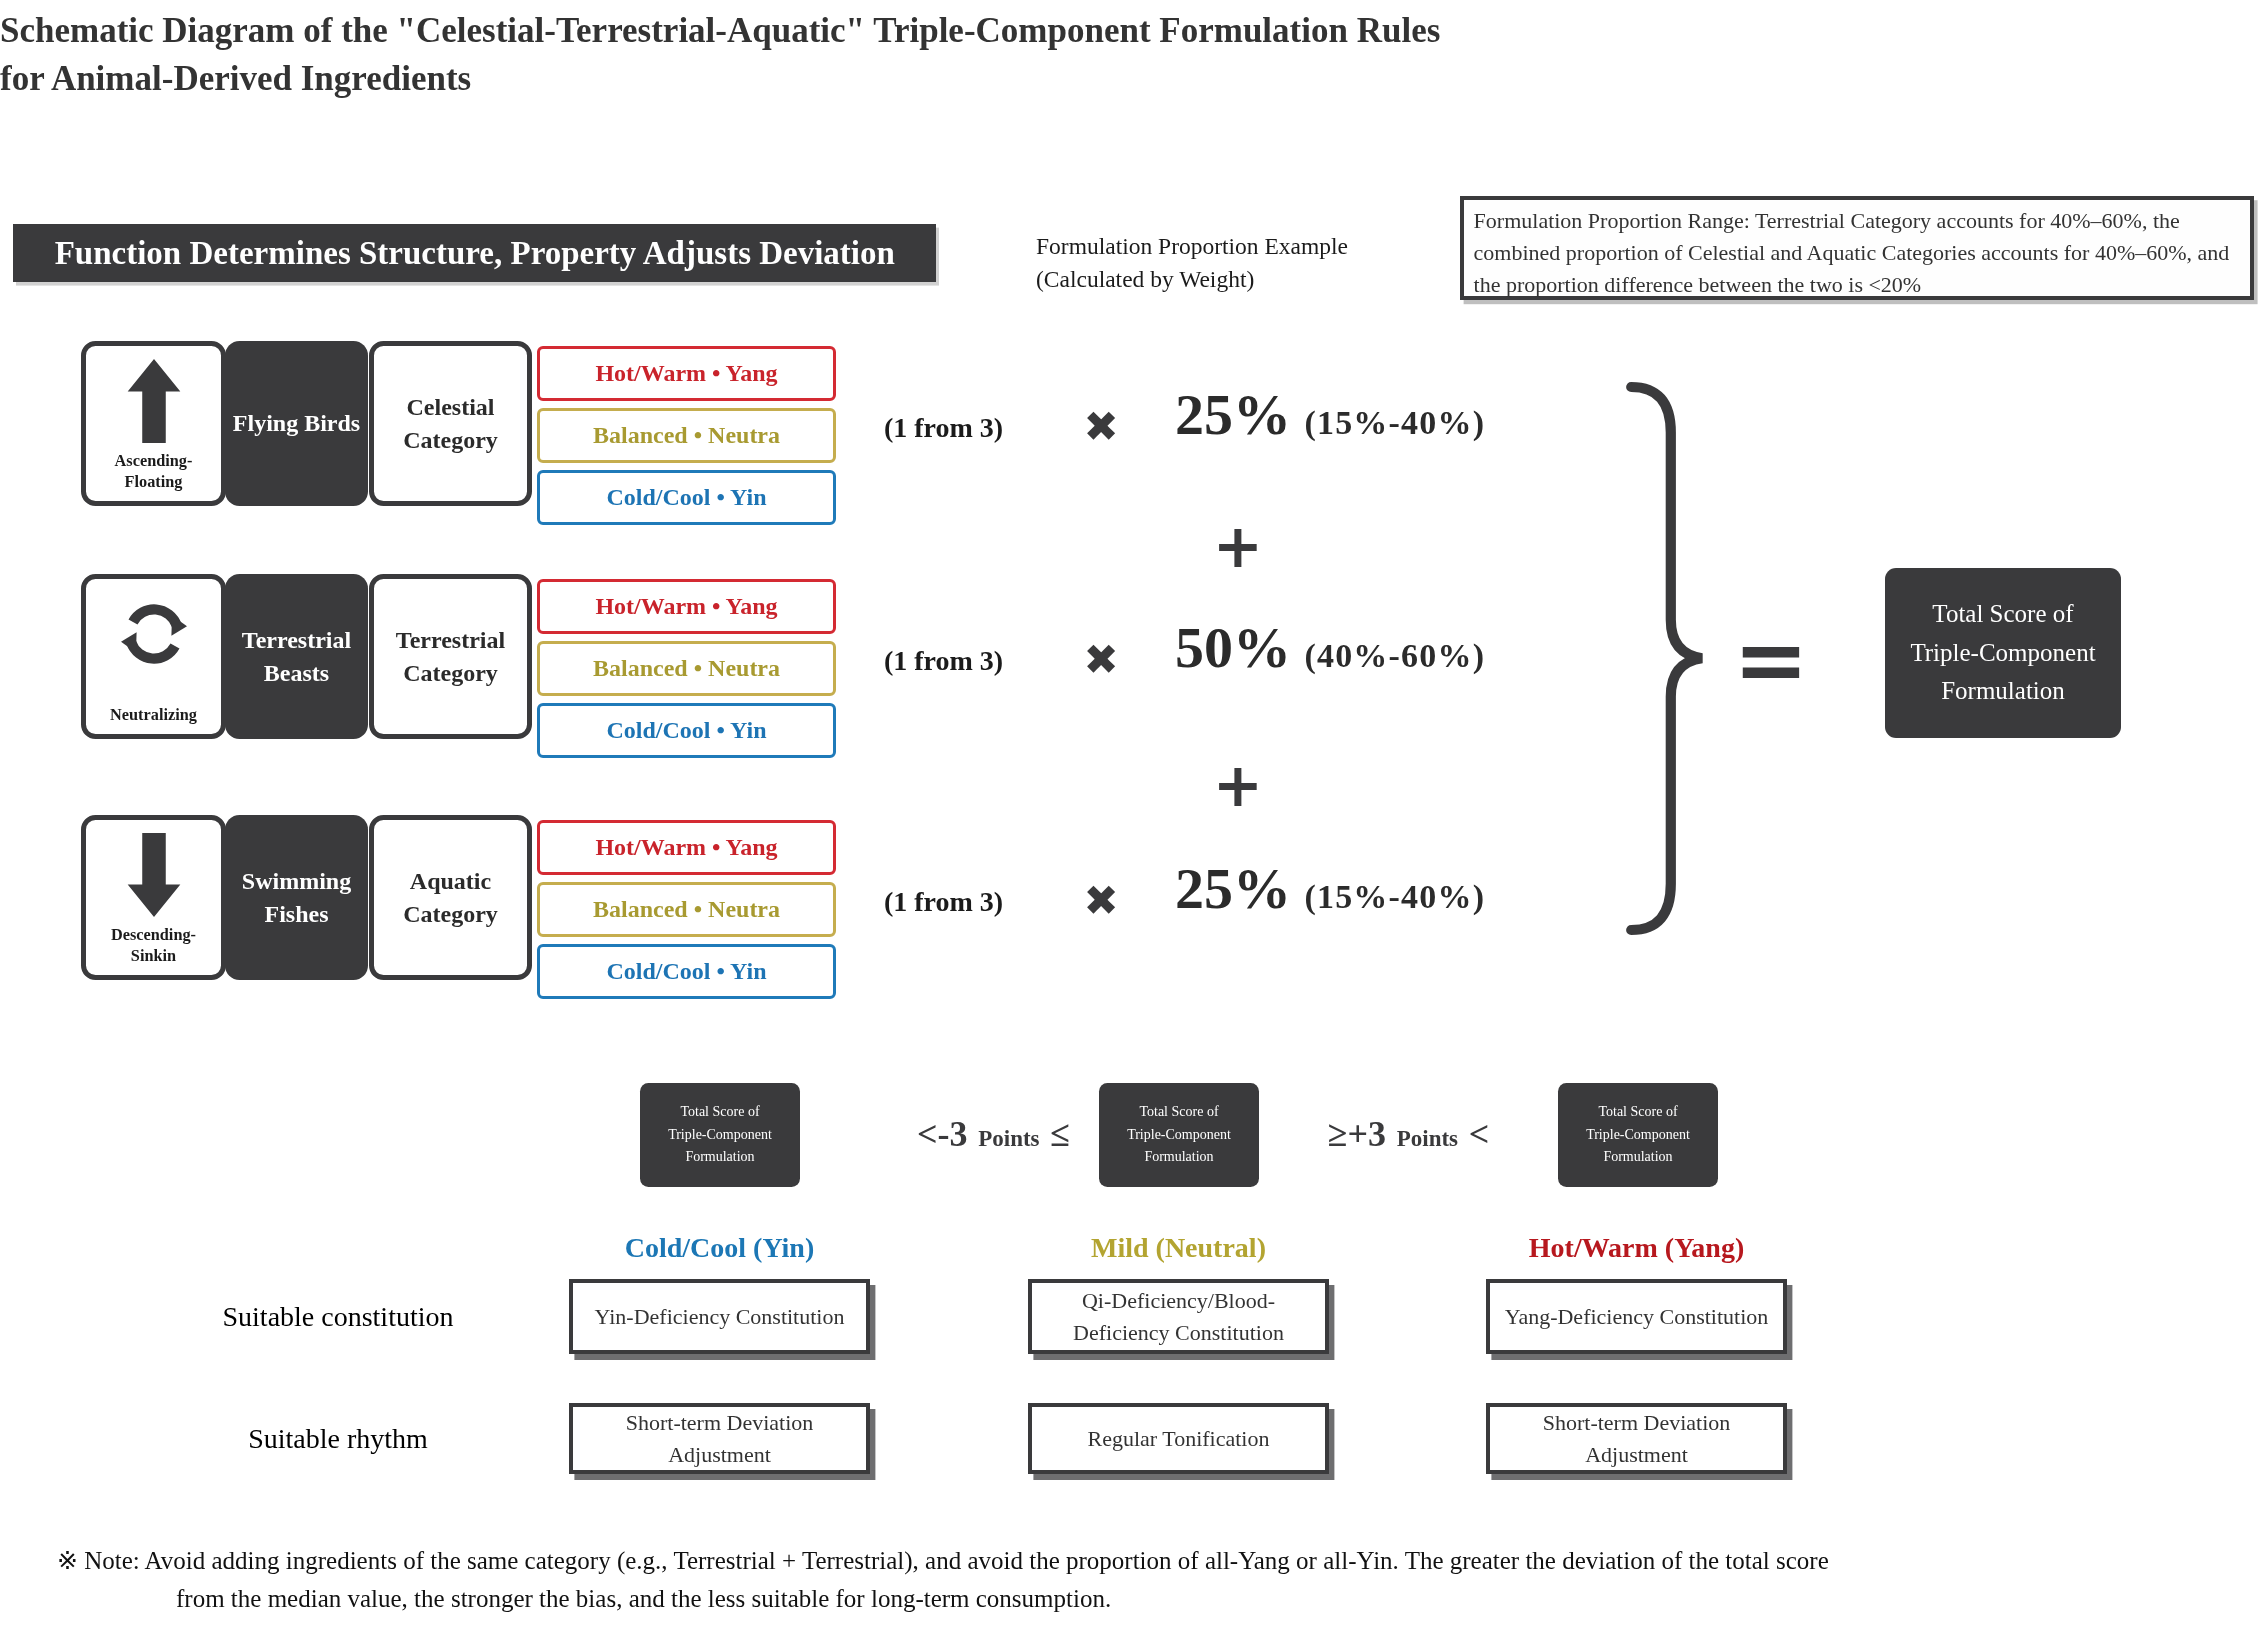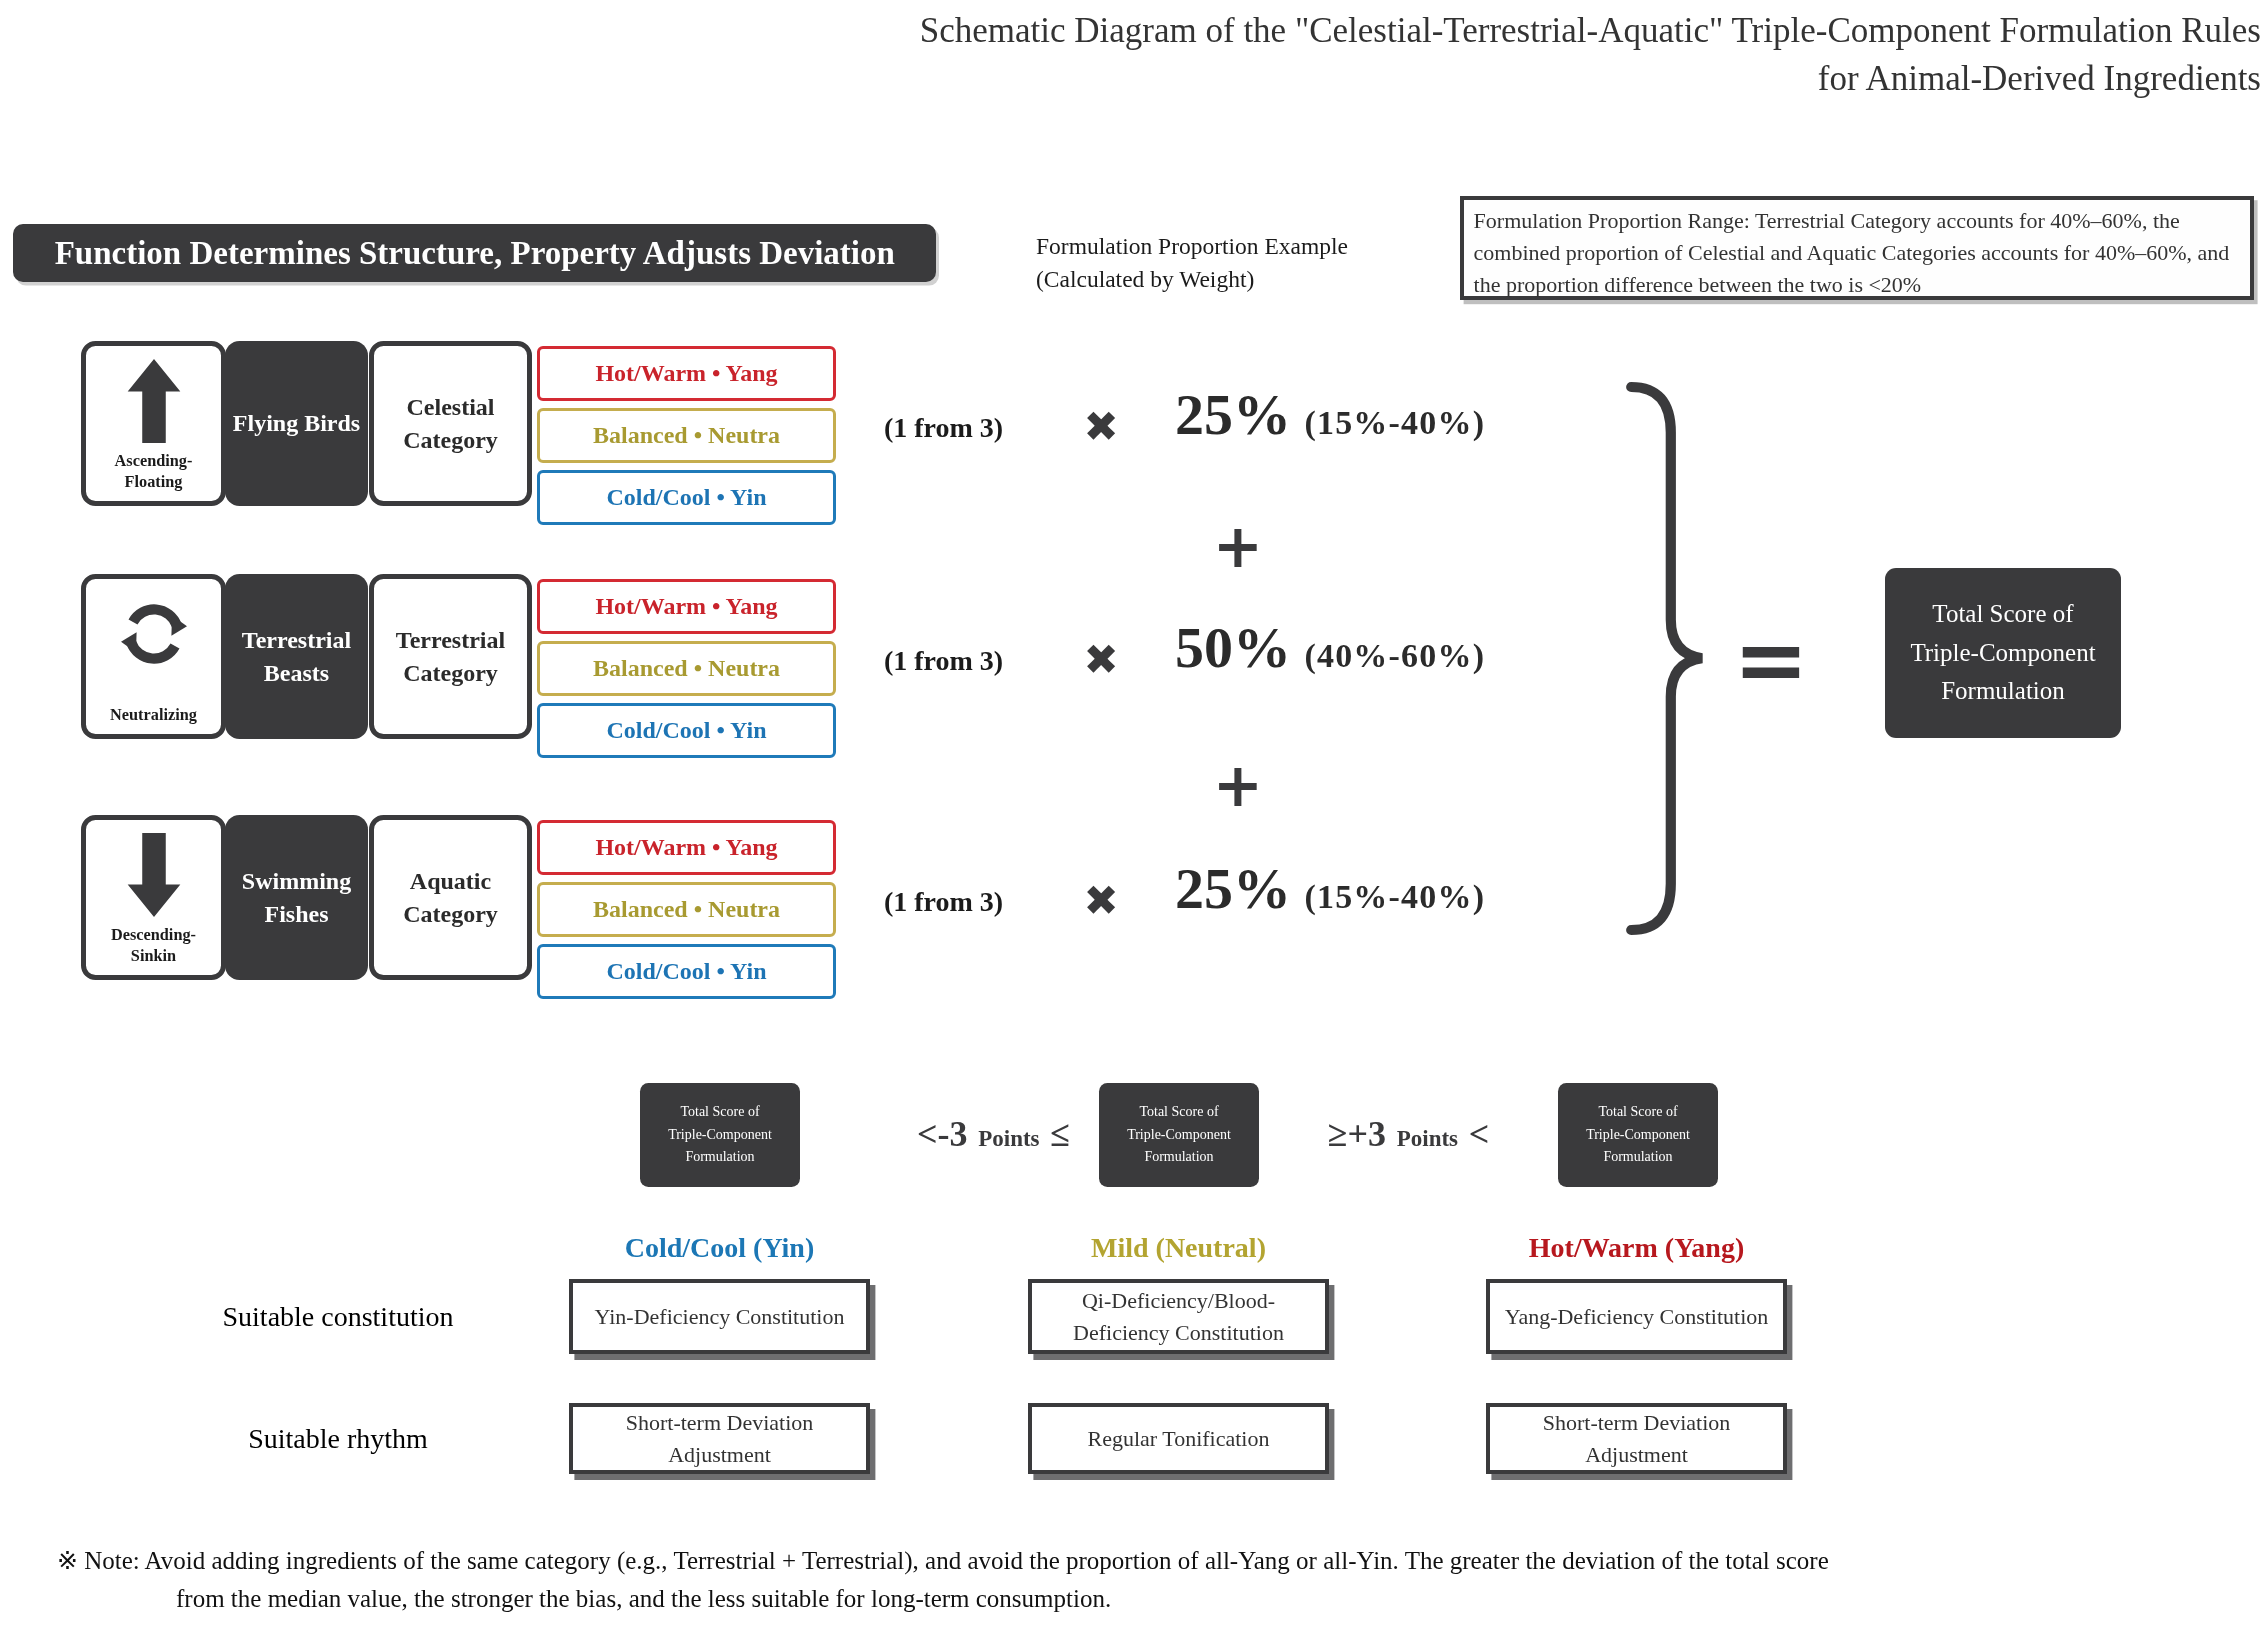--- a/index.html
+++ b/index.html
@@ -3,27 +3,27 @@
 <meta charset="utf-8">
 <title>Triple-Component Formulation Rules</title>
 <style>
   html,body{margin:0;padding:0;background:#ffffff;}
   .canvas{
     position:relative;width:2261px;height:1628px;background:#ffffff;
     font-family:"Liberation Serif","DejaVu Serif","DejaVu Sans",serif;color:#222;overflow:hidden;
   }
   .sym{font-family:"DejaVu Sans","Liberation Sans",sans-serif;}
 
-  .title{position:absolute;left:0;width:100%;text-align:right;font-weight:normal;font-size:35px;color:#333;}
+  .title{position:absolute;left:0;width:100%;text-align:left;font-weight:bold;font-size:35px;color:#333;}
   .t1{top:11px;}
   .t2{top:59px;}
 
   .banner{
     position:absolute;left:13.3px;top:224px;width:923px;height:58px;background:#3a3a3c;color:#fff;
-    font-weight:bold;font-size:33px;line-height:58px;text-align:center;border-radius:10px;
+    font-weight:bold;font-size:33px;line-height:58px;text-align:center;border-radius:0;
     box-shadow:3px 3.6px 0 rgba(0,0,0,0.18);
   }
   .example{position:absolute;left:1036px;top:230px;width:392px;text-align:left;font-size:23.5px;line-height:33px;color:#1b1b1b;}
   .range-box{
     position:absolute;left:1460px;top:196px;width:794px;height:104px;box-sizing:border-box;
     border:4.2px solid #3a3a3c;background:#fefefe;padding:4.8px 9.6px;font-size:22px;line-height:1.45;color:#333;
     box-shadow:3.6px 4.2px 0 rgba(0,0,0,0.25);
   }
 
   .row{position:absolute;left:0;width:2261px;height:199px;}

